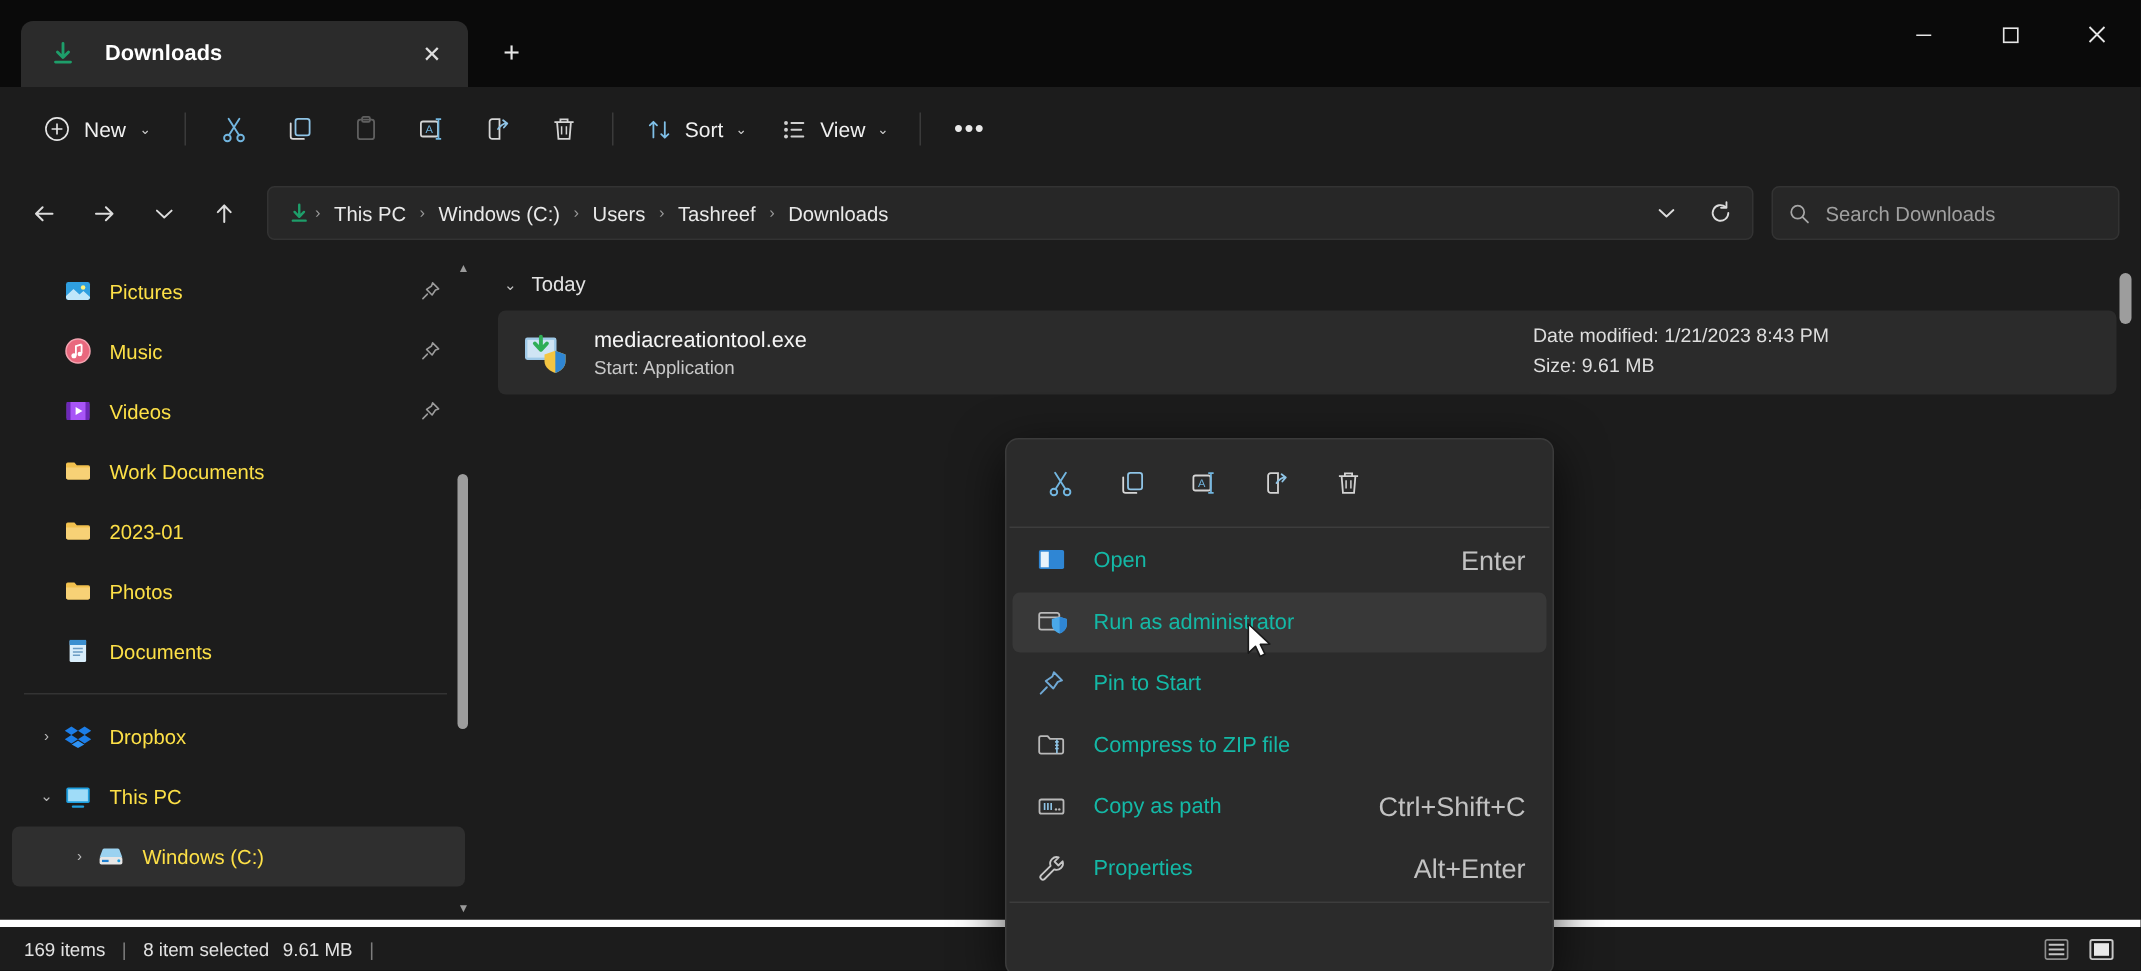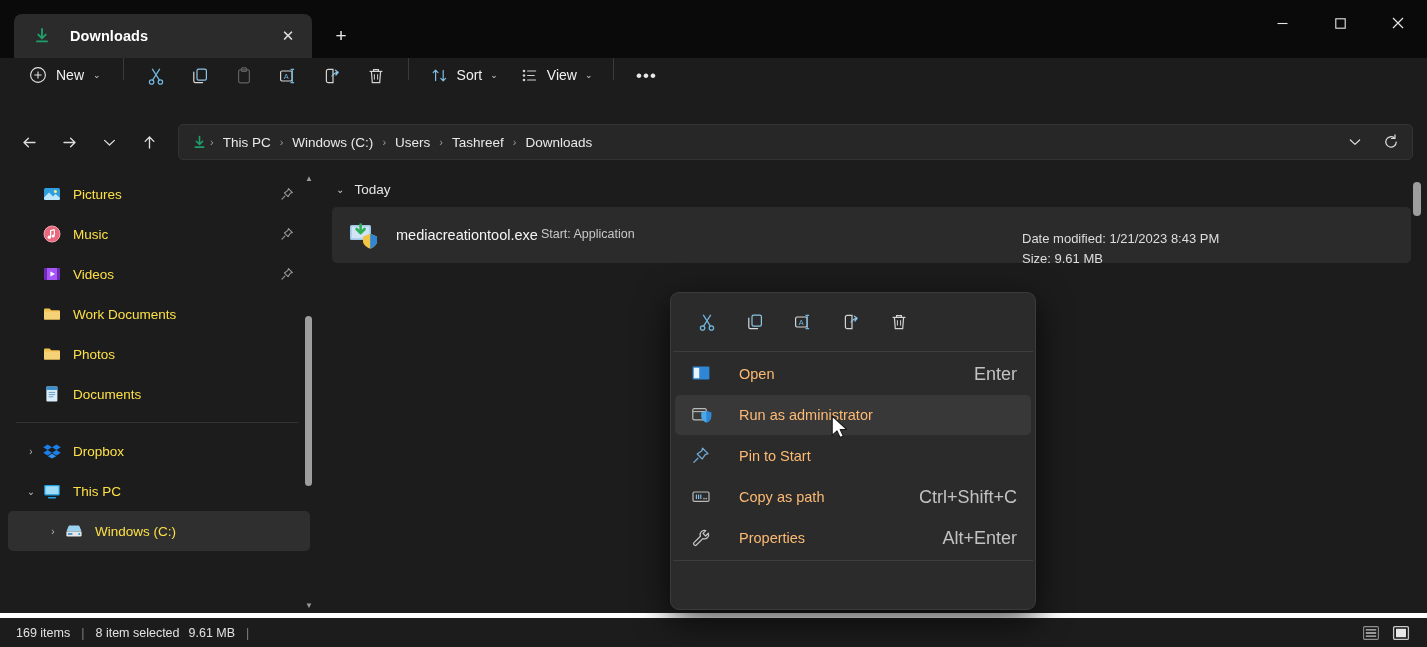--- a/index.html
+++ b/index.html
@@ -54,21 +54,21 @@
   .wc {
     width: 58px; height: 46px;
     display: flex; align-items: center; justify-content: center;
     color: #e6e6e6;
   }
 
   
   .toolbar {
     height: 56px; flex: 0 0 56px;
     background: #1c1c1c;
-    display: flex; align-items: flex-start;
+    display: flex; align-items: center;
     padding-left: 18px; gap: 2px;
   }
   .tb-new {
     display: flex; align-items: center; gap: 9px;
     height: 34px; padding: 0 11px; border-radius: 5px;
     color: #f0f0f0; font-size: 14px;
   }
   .tb-btn {
     width: 42px; height: 36px; border-radius: 5px;
     display: flex; align-items: center; justify-content: center;
@@ -163,25 +163,25 @@
     display: flex; align-items: center; gap: 10px;
     padding: 12px 0 8px 16px; color: #e4e4e4; font-size: 13.5px;
   }
   .group-chev { font-size: 10px; color: #c6c6c6; }
   .file-row {
     margin: 2px 16px 0 12px; height: 56px;
     background: #2b2b2b; border-radius: 5px;
     display: flex; align-items: center; padding: 0 14px; position: relative;
   }
   .file-ico { width: 34px; height: 34px; flex: 0 0 34px; margin-right: 16px; position: relative; }
-  .file-meta { display: flex; flex-direction: row; gap: 3px; min-width:0;}
+  .file-meta { display: flex; flex-direction: column; gap: 3px; min-width:0;}
   .file-name { color: #f5f5f5; font-size: 14.5px; }
   .file-type { color: #c8c8c8; font-size: 12.5px; }
   .file-right {
-    position: absolute; left: 690px; top: 24px;
+    position: absolute; left: 690px; top: 9px;
     display: flex; flex-direction: column; gap: 5px;
   }
   .file-right div { color: #dedede; font-size: 13px; white-space: nowrap;}
   .ct-scroll { position: absolute; right: 4px; top: 6px; width: 12px; bottom: 4px; }
   .ct-thumb { position: absolute; left: 2px; width: 8px; border-radius: 4px; background: #9d9d9d; }
 
   
   .ctxmenu {
     position: absolute; left: 670px; top: 122px;
     width: 366px;
@@ -200,21 +200,21 @@
     width: 36px; height: 32px; border-radius: 5px;
     display: flex; align-items: center; justify-content: center;
   }
   .ctx-sep { height: 1px; background: #3d3d3d; margin: 2px 2px; }
   .ctx-item {
     height: 40px; margin: 1px 4px; border-radius: 5px;
     display: flex; align-items: center; padding: 0 14px 0 16px;
   }
   .ctx-item.active { background: #383838; }
   .ctx-ico { width: 22px; flex: 0 0 22px; height: 20px; margin-right: 16px; position: relative; }
-  .ctx-lbl { color: #fdba74; font-size: 14.5px; flex: 1; white-space: nowrap; margin-left: 10px; }
+  .ctx-lbl { color: #14b8a6; font-size: 14.5px; flex: 1; white-space: nowrap; }
   .ctx-key { color: #c2c2c2; font-size: 18px; }
 
   .cursor { position: absolute; left: 831px; top: 245px; z-index: 60; }
 
   
   .statusbar {
     height: 34px; flex: 0 0 34px;
     background: #1c1c1c; border-top: 5px solid #ffffff;
     display: flex; align-items: center; padding: 0 14px 0 16px;
   }
@@ -383,20 +383,27 @@
         </span>
         <span class="nav-btn">
           <svg width="18" height="18" viewBox="0 0 19 19">
             <path d="M15 9.5 A5.5 5.5 0 1 1 13.1 5.3" stroke="#dcdcdc" stroke-width="1.3" fill="none" stroke-linecap="round"></path>
             <path d="M13.7 1.9 L13.7 5.8 L9.9 5.8" stroke="#dcdcdc" stroke-width="1.3" fill="none" stroke-linecap="round" stroke-linejoin="round"></path>
           </svg>
         </span>
       </span>
     </div>
 
+    <div class="searchbox">
+      <svg width="15" height="15" viewBox="0 0 16 16">
+        <circle cx="6.9" cy="6.9" r="4.6" stroke="#a6a6a6" stroke-width="1.25" fill="none"></circle>
+        <path d="M10.4 10.4 L14.2 14.2" stroke="#a6a6a6" stroke-width="1.25" stroke-linecap="round"></path>
+      </svg>
+      <span class="search-ph">Search Downloads</span>
+    </div>
   </div>
 
   <div class="body">
 
     <div class="sidebar">
       <div class="nav-list">
 
         <div class="nav-item">
           <span class="nav-exp"></span>
           <span class="nav-ico">
@@ -458,20 +465,30 @@
           <span class="nav-exp"></span>
           <span class="nav-ico">
             <svg width="20" height="20" viewBox="0 0 20 20">
               <path d="M2 5.6 A1.2 1.2 0 0 1 3.2 4.4 H7.6 L9.2 6.2 H16.8 A1.2 1.2 0 0 1 18 7.4 V14.4 A1.2 1.2 0 0 1 16.8 15.6 H3.2 A1.2 1.2 0 0 1 2 14.4 Z" fill="#f2c14e"></path>
               <path d="M2 7.6 H18 V14.4 A1.2 1.2 0 0 1 16.8 15.6 H3.2 A1.2 1.2 0 0 1 2 14.4 Z" fill="#f7d176"></path>
             </svg>
           </span>
           <span class="nav-txt">Work Documents</span>
         </div>
 
+        <div class="nav-item">
+          <span class="nav-exp"></span>
+          <span class="nav-ico">
+            <svg width="20" height="20" viewBox="0 0 20 20">
+              <path d="M2 5.6 A1.2 1.2 0 0 1 3.2 4.4 H7.6 L9.2 6.2 H16.8 A1.2 1.2 0 0 1 18 7.4 V14.4 A1.2 1.2 0 0 1 16.8 15.6 H3.2 A1.2 1.2 0 0 1 2 14.4 Z" fill="#f2c14e"></path>
+              <path d="M2 7.6 H18 V14.4 A1.2 1.2 0 0 1 16.8 15.6 H3.2 A1.2 1.2 0 0 1 2 14.4 Z" fill="#f7d176"></path>
+            </svg>
+          </span>
+          <span class="nav-txt">2023-01</span>
+        </div>
 
         <div class="nav-item">
           <span class="nav-exp"></span>
           <span class="nav-ico">
             <svg width="20" height="20" viewBox="0 0 20 20">
               <path d="M2 5.6 A1.2 1.2 0 0 1 3.2 4.4 H7.6 L9.2 6.2 H16.8 A1.2 1.2 0 0 1 18 7.4 V14.4 A1.2 1.2 0 0 1 16.8 15.6 H3.2 A1.2 1.2 0 0 1 2 14.4 Z" fill="#f2c14e"></path>
               <path d="M2 7.6 H18 V14.4 A1.2 1.2 0 0 1 16.8 15.6 H3.2 A1.2 1.2 0 0 1 2 14.4 Z" fill="#f7d176"></path>
             </svg>
           </span>
           <span class="nav-txt">Photos</span>
@@ -639,20 +656,30 @@
           <svg width="20" height="19" viewBox="0 0 20 19">
             <path d="M11.6 2.2 L17 7.6 L14.2 8.6 L11.2 13 L6.2 8 L10.6 5 Z" fill="none" stroke="#6fa8d4" stroke-width="1.3" stroke-linejoin="round"></path>
             <path d="M6.9 12.2 L2.8 16.4" stroke="#6fa8d4" stroke-width="1.3" stroke-linecap="round"></path>
           </svg>
         </span>
         <span class="ctx-lbl">Pin to Start</span>
         <span class="ctx-key"></span>
       </div>
 
 
+      <div class="ctx-item">
+        <span class="ctx-ico">
+          <svg width="20" height="19" viewBox="0 0 20 19">
+            <path d="M1.8 5 A1.2 1.2 0 0 1 3 3.8 H7.4 L9 5.6 H16.6 A1.2 1.2 0 0 1 17.8 6.8 V14.2 A1.2 1.2 0 0 1 16.6 15.4 H3 A1.2 1.2 0 0 1 1.8 14.2 Z" fill="none" stroke="#b9b9b9" stroke-width="1.2" stroke-linejoin="round"></path>
+            <path d="M13.6 6 V15.2 M12.4 7.6 H14.8 M12.4 9.8 H14.8 M12.4 12 H14.8" stroke="#8fc4e6" stroke-width="1.1"></path>
+          </svg>
+        </span>
+        <span class="ctx-lbl">Compress to ZIP file</span>
+        <span class="ctx-key"></span>
+      </div>
 
       <div class="ctx-item">
         <span class="ctx-ico">
           <svg width="20" height="19" viewBox="0 0 20 19">
             <rect x="2" y="5" width="16" height="9.4" rx="1.3" stroke="#b9b9b9" stroke-width="1.2" fill="none"></rect>
             <path d="M5.4 7.4 V12 M7.6 7.4 V12 M9.8 7.4 V12" stroke="#8fc4e6" stroke-width="1.1"></path>
             <circle cx="13" cy="11.6" r="0.8" fill="#b9b9b9"></circle>
             <circle cx="15.2" cy="11.6" r="0.8" fill="#b9b9b9"></circle>
           </svg>
         </span>

